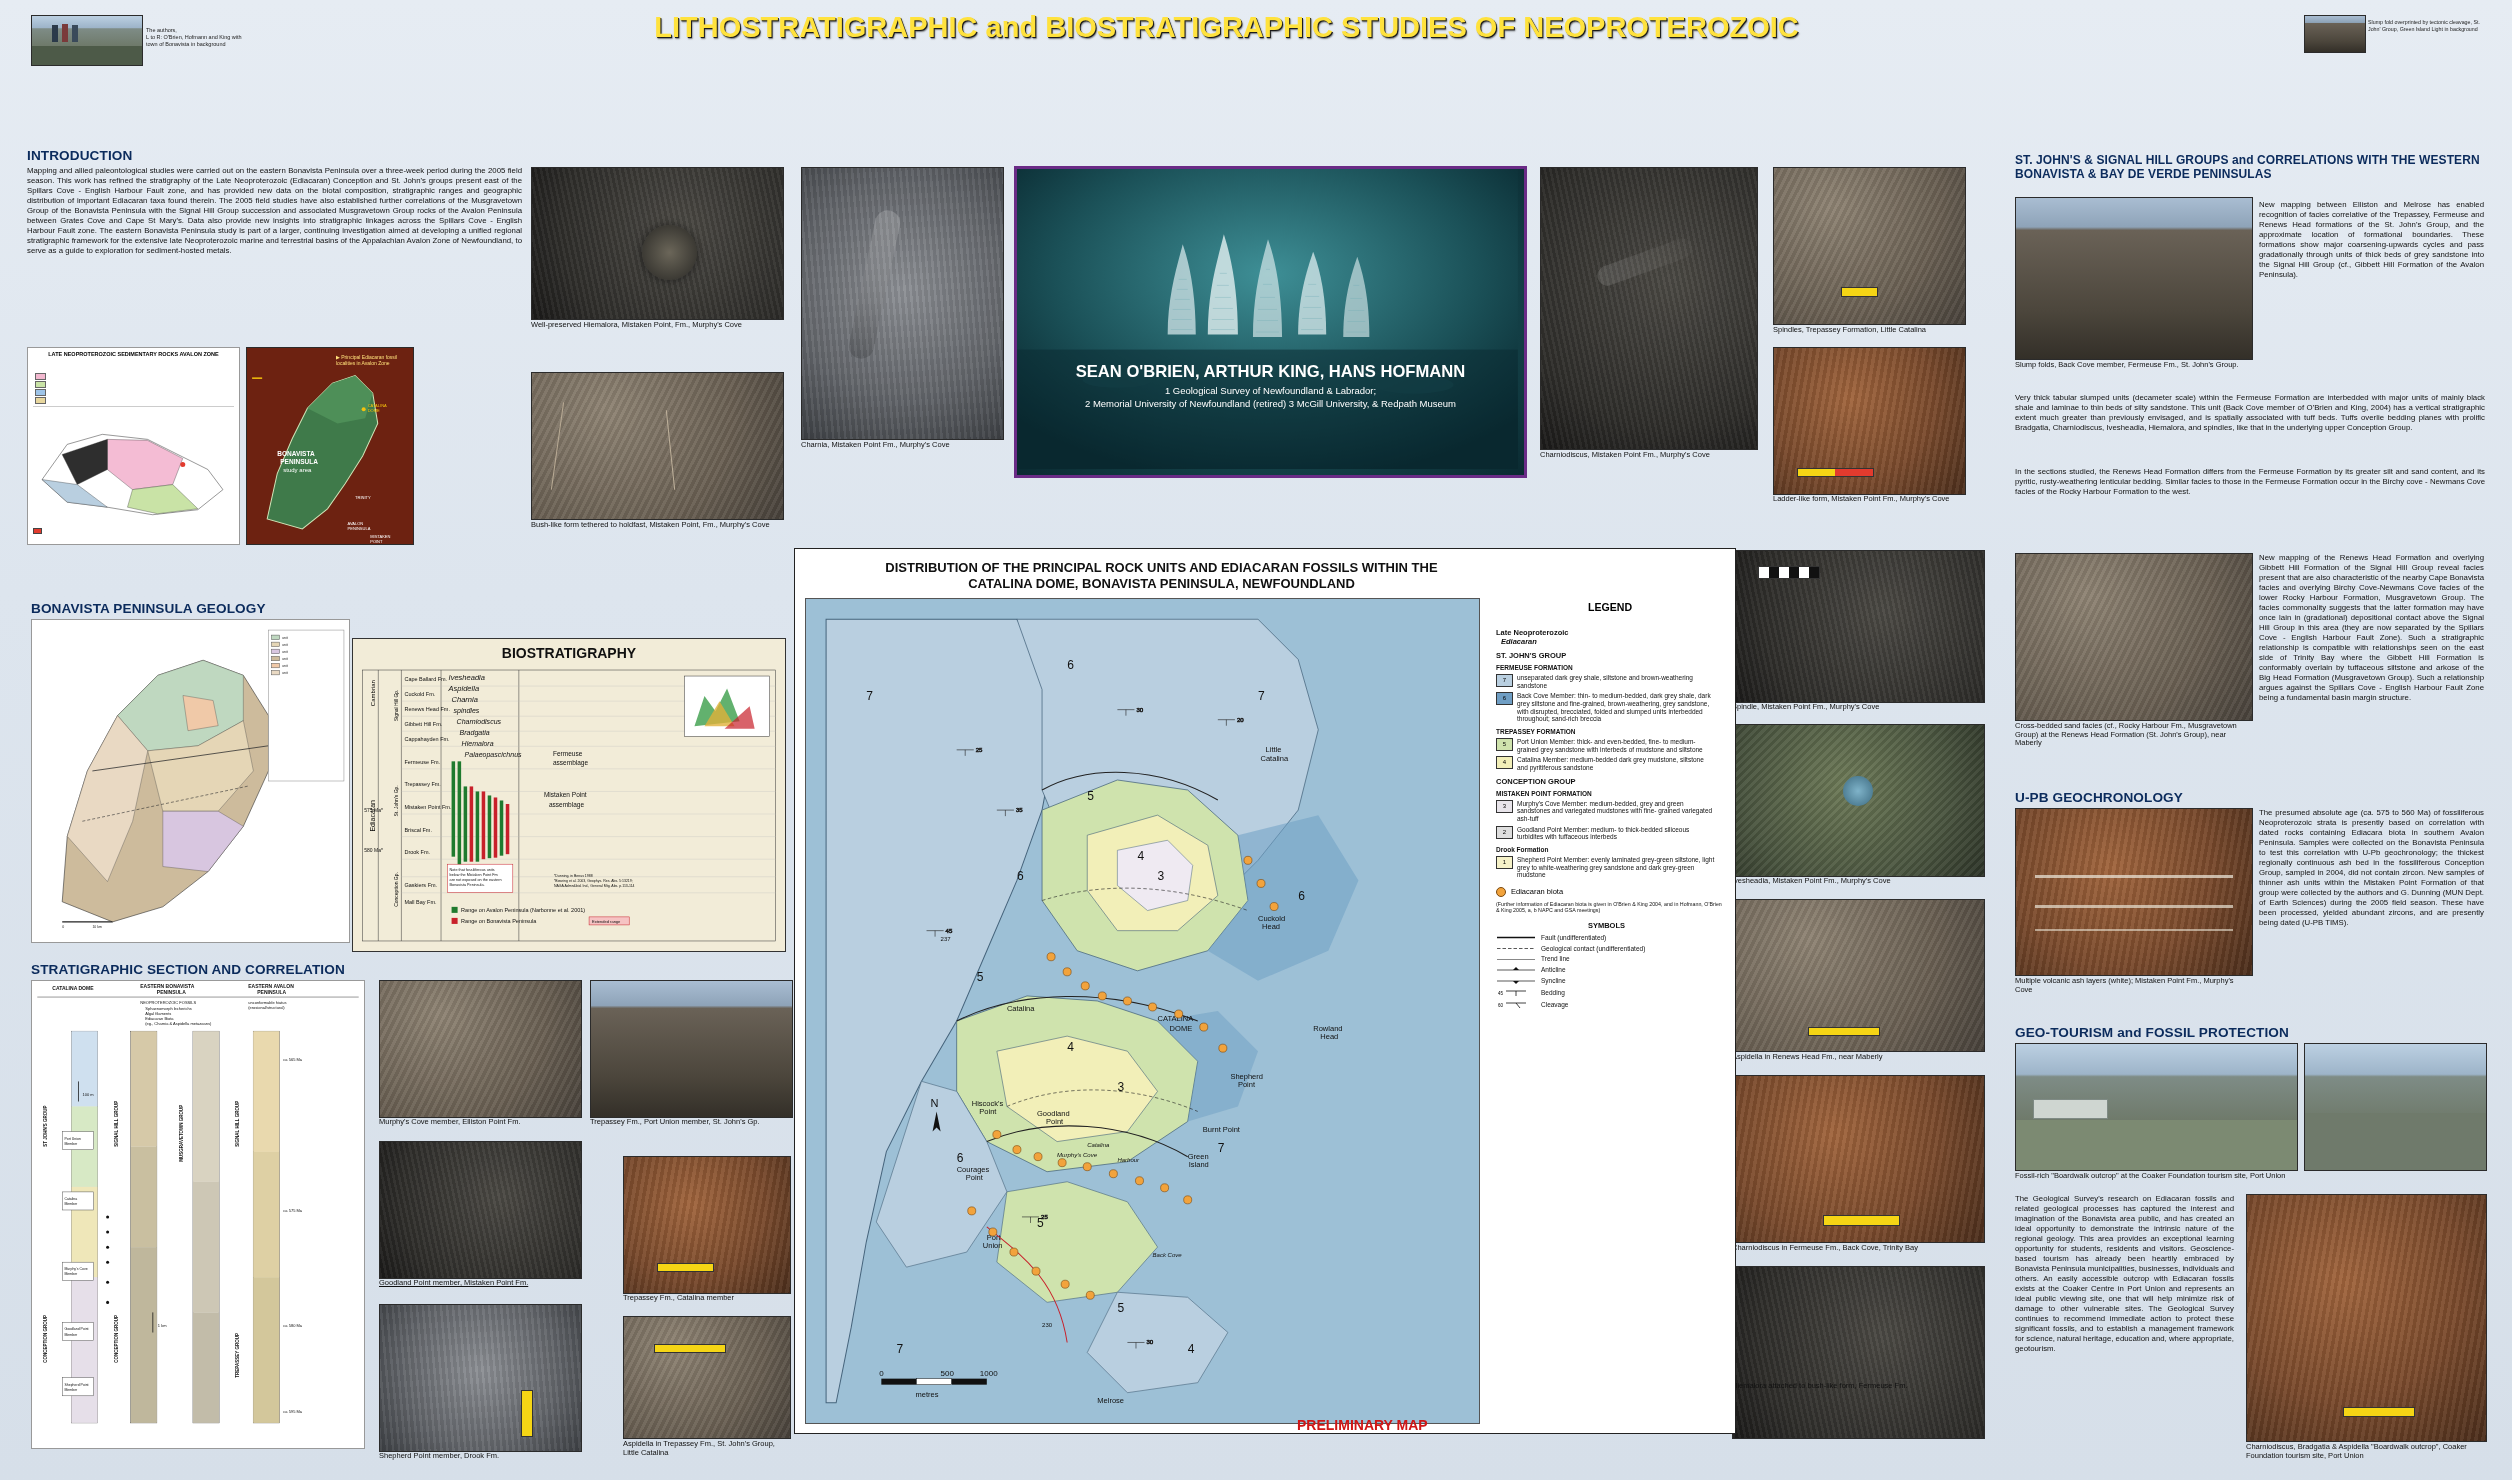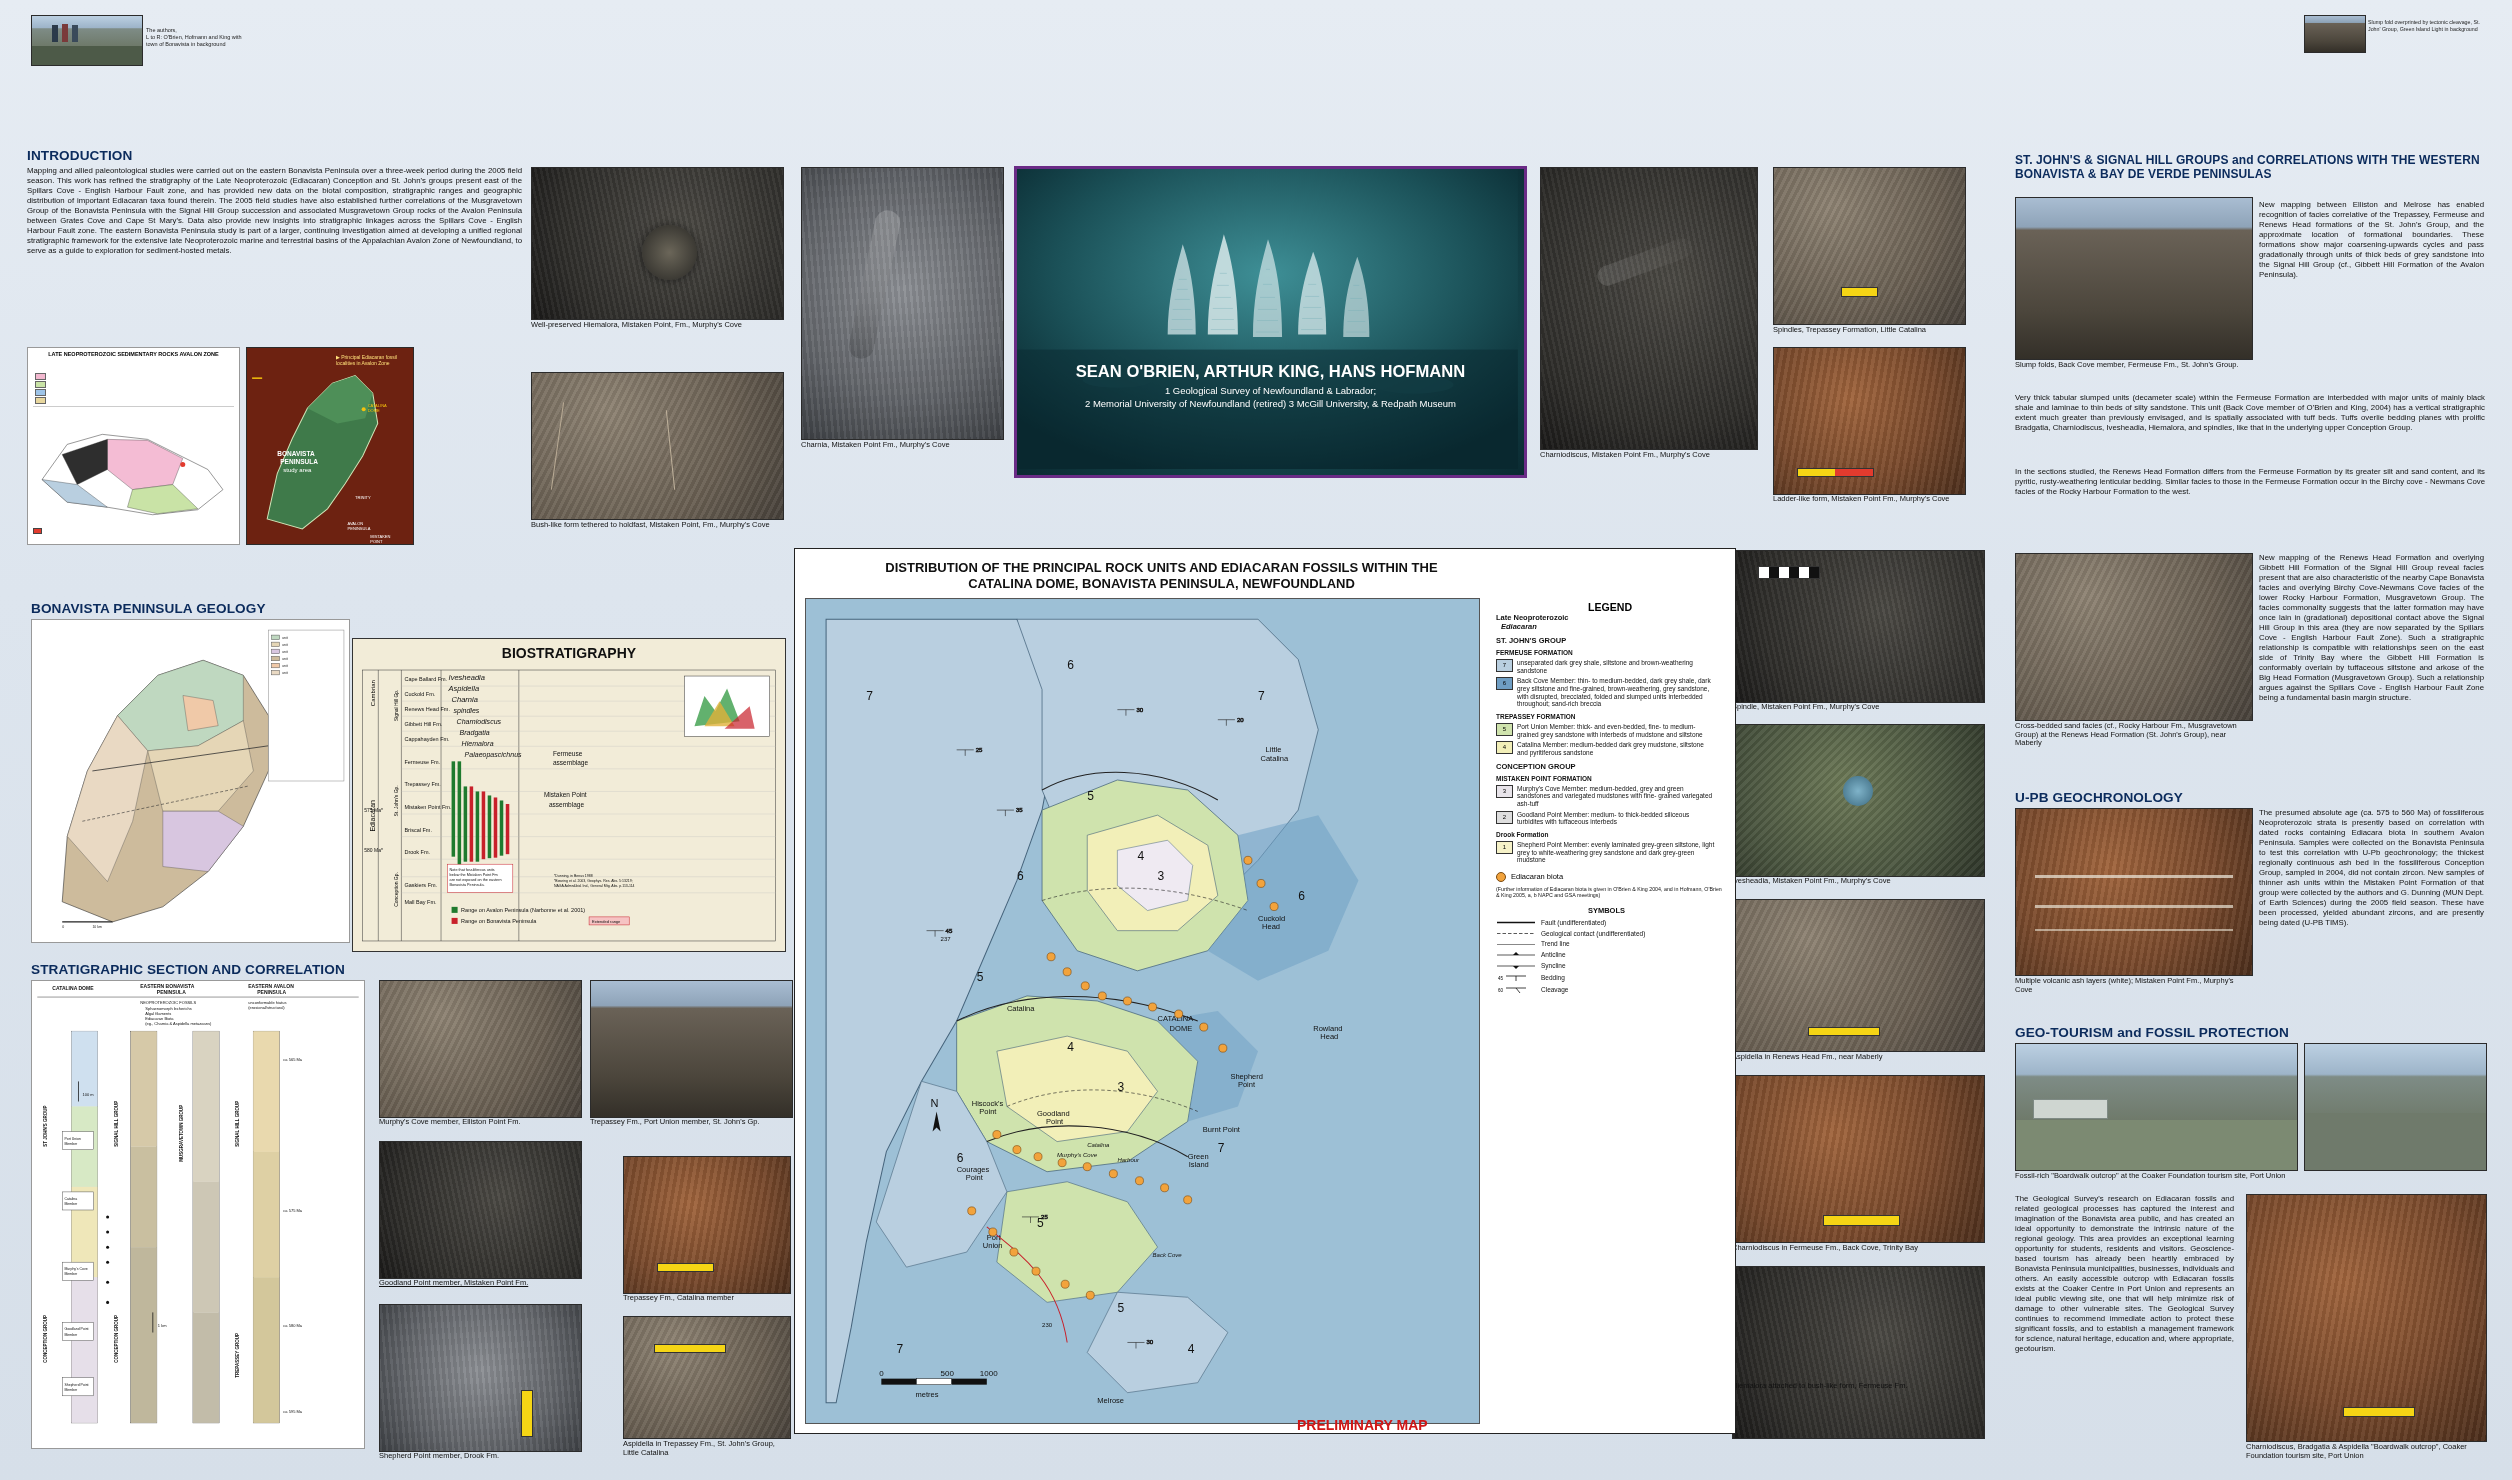--- a/index.html
+++ b/index.html
@@ -65,20 +65,21 @@
     <div style="position:absolute;left:18%;top:18%;width:6px;height:17px;background:#2b3a4a;"></div>
     <div style="position:absolute;left:27%;top:16%;width:6px;height:18px;background:#7a3a3a;"></div>
     <div style="position:absolute;left:36%;top:19%;width:6px;height:16.6px;background:#3a4a5a;"></div>
     <div style="position:absolute;left:0;top:62%;width:100%;height:38%;background:#4d5a48;"></div>
   </div>
   <div class="abs" style="left:146px;top:27px;width:108px;font-size:5.5px;color:#222;line-height:1.25;white-space:pre-line;">The authors,
 L to R: O'Brien, Hofmann and King with
 town of Bonavista in background</div>
 
   <div class="abs title" style="left:322px;top:11px;width:1809px;">
+    <div>LITHOSTRATIGRAPHIC and BIOSTRATIGRAPHIC STUDIES OF NEOPROTEROZOIC</div>
   </div>
 
   <div class="abs photo ph-cliff" style="left:2304px;top:15px;width:60px;height:36px;"></div>
   <div class="abs tiny" style="left:2368px;top:19px;width:121px;line-height:1.3;color:#222;">Slump fold overprinted by tectonic cleavage, St. John' Group, Green Island Light in background</div>
 
   <div class="abs panelTitle" style="left:27px;top:148px;">INTRODUCTION</div>
   <div class="abs body-text" style="left:27px;top:166px;width:495px;">Mapping and allied paleontological studies were carried out on the eastern Bonavista Peninsula over a three-week period during the 2005 field season. This work has refined the stratigraphy of the Late Neoproterozoic (Ediacaran) Conception and St. John's groups present east of the Spillars Cove - English Harbour Fault zone, and has provided new data on the biotal composition, stratigraphic ranges and geographic distribution of important Ediacaran taxa found therein. The 2005 field studies have also established further correlations of the Musgravetown Group of the Bonavista Peninsula with the Signal Hill Group succession and associated Musgravetown Group rocks of the Avalon Peninsula between Grates Cove and Cape St Mary's. Data also provide new insights into stratigraphic linkages across the Spillars Cove - English Harbour Fault zone. The eastern Bonavista Peninsula study is part of a larger, continuing investigation aimed at developing a unified regional stratigraphic framework for the extensive late Neoproterozoic marine and terrestrial basins of the Appalachian Avalon Zone of Newfoundland, to serve as a guide to exploration for sediment-hosted metals.</div>
 
   <div class="abs whitebox" style="left:27px;top:347px;width:211px;height:196px;">
     <div class="abs" style="left:5px;top:3px;width:201px;text-align:center;font-size:5.5px;font-weight:bold;line-height:1.25;">LATE NEOPROTEROZOIC SEDIMENTARY ROCKS AVALON ZONE</div>
@@ -612,21 +613,21 @@
           <text x="346" y="1546" font-size="16" font-family="sans-serif" fill="#111">1000</text>
           <text x="218" y="1588" font-size="15" font-family="sans-serif" fill="#111">metres</text>
         </g>
       </svg>
     </div>
 
     <div class="abs" style="left:502px;top:849px;font-size:14px;font-weight:bold;color:#d01616;margin-top:19px;">PRELIMINARY MAP</div>
 
     <div class="abs" style="left:698px;top:49px;width:234px;height:824px;background:#ffffff;padding:3px;box-sizing:border-box;overflow:hidden;">
       <div class="abs" style="left:0;top:3px;width:234px;text-align:center;font-weight:bold;font-size:10.6px;">LEGEND</div>
-      <div style="margin-top:12px;">
+      <div style="margin-top:27px;">
         <div class="legend-h">Late Neoproterozoic</div>
         <div class="legend-h" style="font-style:italic;margin-left:5px;">Ediacaran</div>
         <div class="legend-h" style="margin-top:5px;">ST. JOHN'S GROUP</div>
         <div class="legend-h" style="margin-top:4px;font-size:6.5px;">FERMEUSE FORMATION</div>
 
         <div style="display:flex;gap:4px;margin-top:3px;align-items:flex-start;">
           <span class="sw" style="background:#b9cfe0;text-align:center;font-size:6px;line-height:11px;">7</span>
           <span class="legend-it" style="width:198px;">unseparated dark grey shale, siltstone and brown-weathering sandstone</span>
         </div>
         <div style="display:flex;gap:4px;margin-top:3px;align-items:flex-start;">

